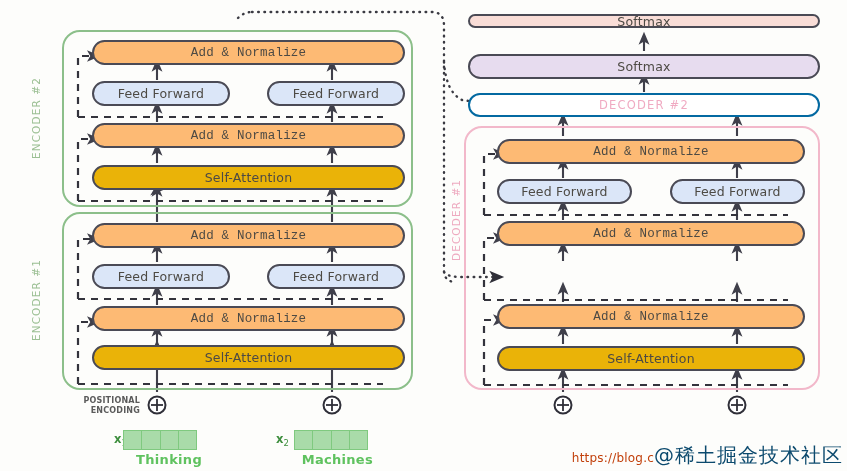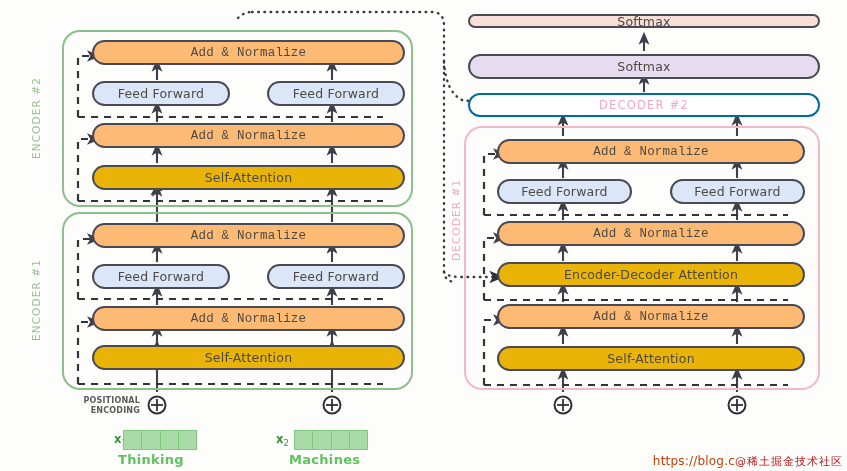--- a/index.html
+++ b/index.html
@@ -37,30 +37,30 @@
               pointer-events:none;overflow:visible;}
 
   
   .embed{position:absolute;display:flex;height:20px;border:1.5px solid #7fc97f;
          box-sizing:border-box;background:#a9dba9;}
   .embed i{display:block;width:25%;height:100%;border-right:1.5px solid #7fc97f;}
   .embed i:last-child{border-right:none;}
   .xlab{position:absolute;font-size:11.5px;font-weight:bold;color:#3f8f3f;}
   .xlab sub{font-size:8.5px;font-weight:normal;}
   .word{position:absolute;font-size:13px;font-weight:bold;color:#5fc25f;
-        text-align:left;letter-spacing:.3px;}
+        text-align:right;letter-spacing:.3px;}
 
   .pelabel{position:absolute;font-size:8px;font-weight:bold;color:#5b5b5b;
            line-height:10px;text-align:right;letter-spacing:.2px;}
 
   
   .wm{position:absolute;bottom:2px;right:4px;display:flex;align-items:baseline;
       gap:0px;pointer-events:none;}
   .wm .url{font-size:12px;color:#c2410c;letter-spacing:.2px;}
-  .wm .cn{font-size:11px;color:#b91c1c;letter-spacing:1px;
+  .wm .cn{font-size:20px;color:#0c4a6e;letter-spacing:1px;
           font-family:"DejaVu Sans","Liberation Sans",sans-serif;}
 </style>
 </head>
 <body>
 
 <div id="stage">
 
   <svg class="overlay" viewBox="0 0 847 471">
     <defs>
       <marker id="ah" markerWidth="7" markerHeight="7" refX="3.2" refY="3" orient="auto">
@@ -192,21 +192,20 @@
 
   <div class="stub" style="left:468px;top:93px;width:352px;height:24px;">DECODER #2</div>
 
   <div class="group dec" style="left:464px;top:126px;width:356px;height:264px;"></div>
   <div class="grouplabel dec" style="left:450px;top:150px;height:140px;width:16px;">DECODER #1</div>
 
   <div class="blk addnorm" style="left:497px;top:139px;width:308px;height:25px;">Add &amp; Normalize</div>
   <div class="blk ff" style="left:497px;top:179px;width:135px;height:25px;">Feed Forward</div>
   <div class="blk ff" style="left:670px;top:179px;width:135px;height:25px;">Feed Forward</div>
   <div class="blk addnorm" style="left:497px;top:221px;width:308px;height:25px;">Add &amp; Normalize</div>
-  <div class="blk attn" style="left:497px;top:262px;width:308px;height:25px;">Encoder-Decoder Attention</div>
   <div class="blk addnorm" style="left:497px;top:304px;width:308px;height:25px;">Add &amp; Normalize</div>
   <div class="blk attn" style="left:497px;top:346px;width:308px;height:25px;">Self-Attention</div>
 
   <div class="pelabel" style="left:70px;top:396px;width:70px;">
     <div>POSITIONAL</div>
     <div>ENCODING</div>
   </div>
 
   <div class="xlab" style="left:114px;top:432px;">
     <span>x</span><sub>1</sub>

